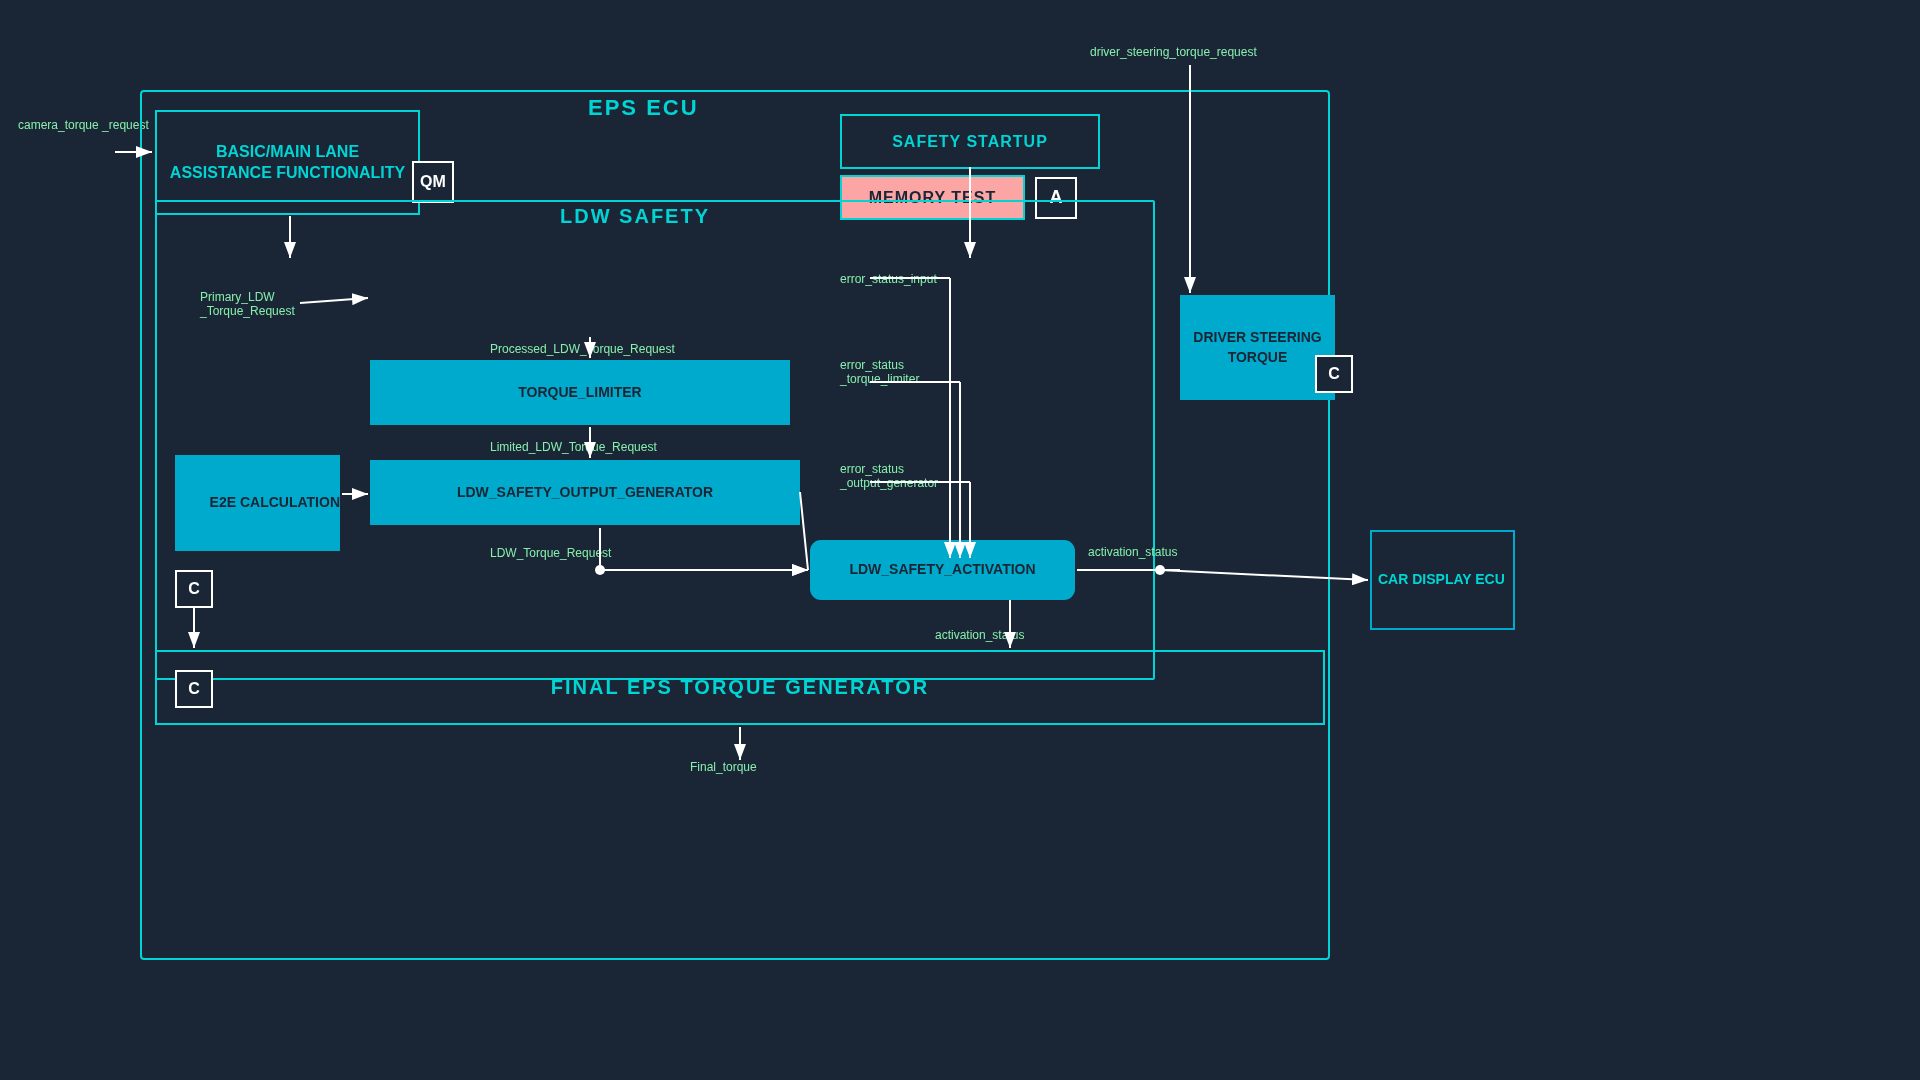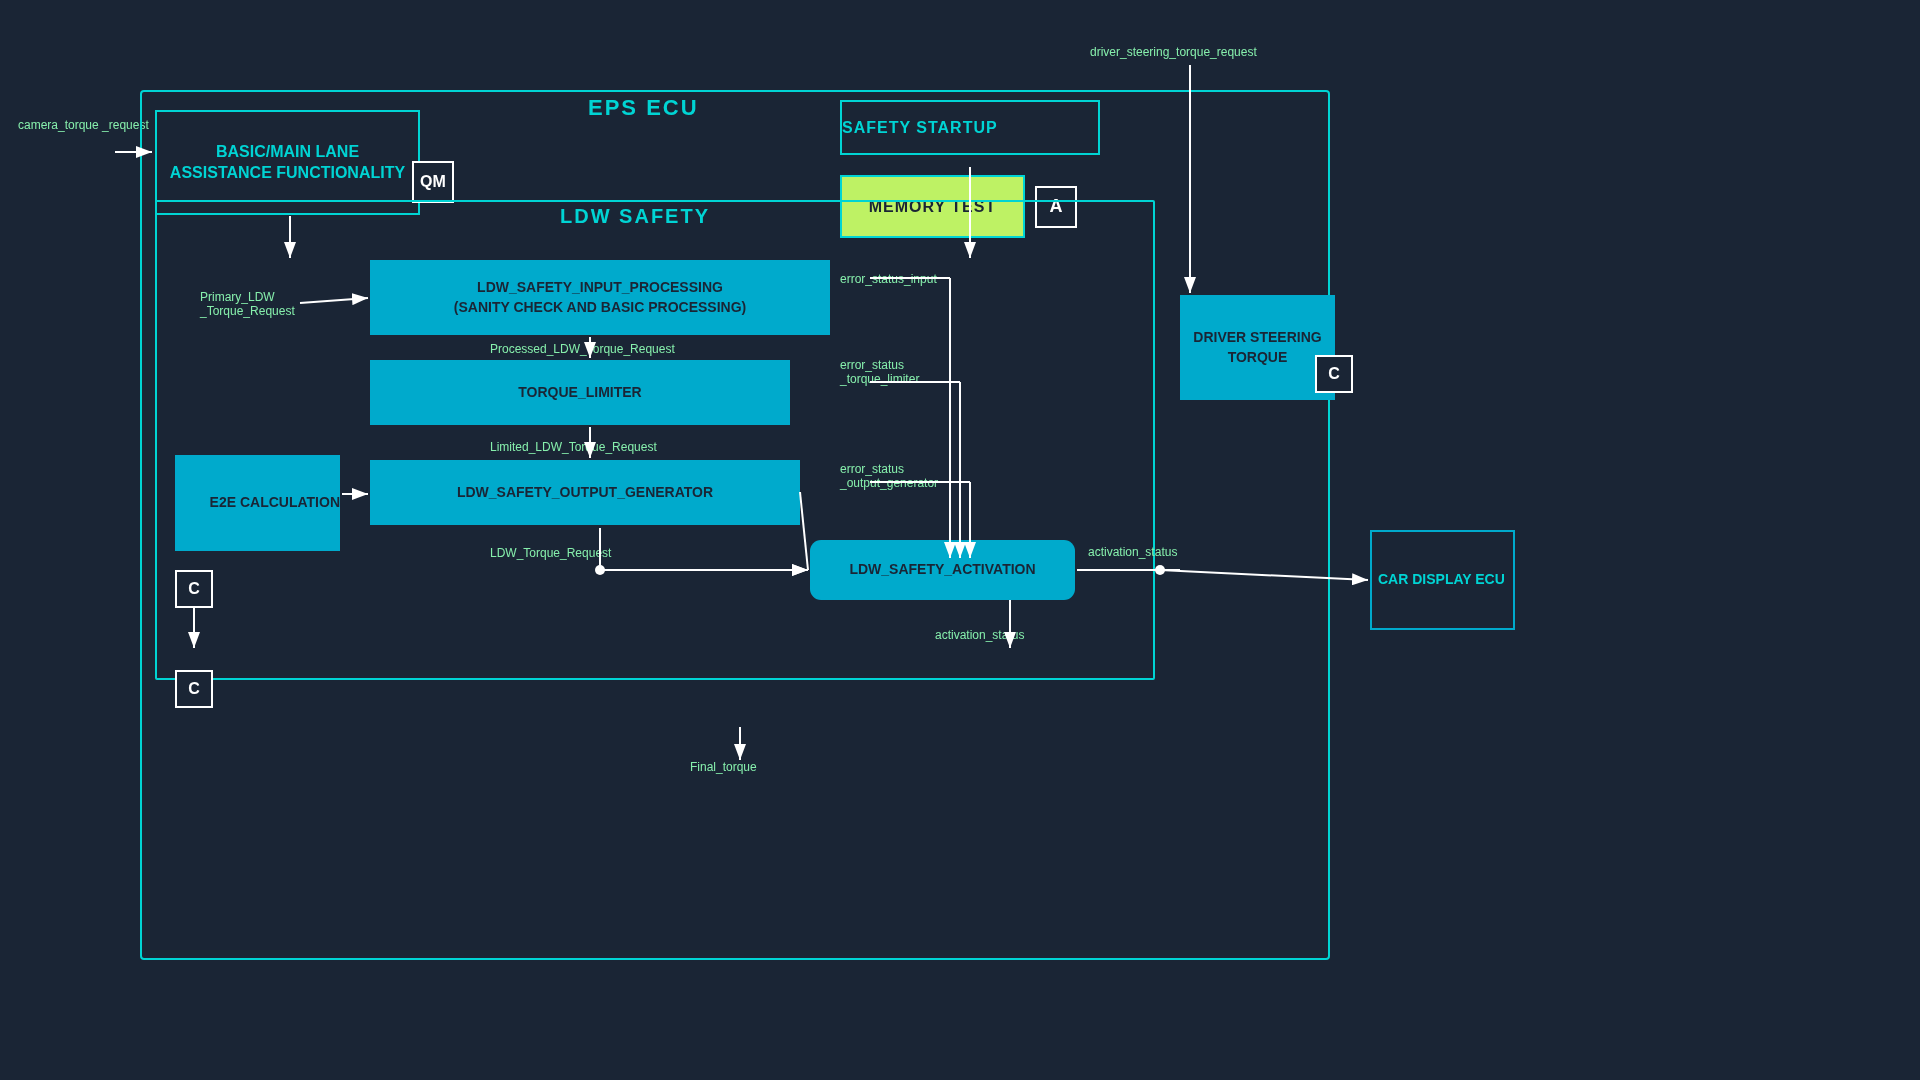--- a/index.html
+++ b/index.html
@@ -76,27 +76,28 @@
       font-size: 16px;
       font-weight: bold;
       color: white;
       background: #1a2535;
       margin-left: 12px;
     }
 
     
     .safety-startup-box {
       position: absolute;
-      top: 100px;
+      top: 114px;
       left: 840px;
       width: 260px;
       height: 55px;
       border: 2px solid #00d4d4;
       display: flex;
       align-items: center;
+      justify-content: center;
     }
 
     .safety-startup-label {
       font-size: 16px;
       font-weight: bold;
       color: #00d4d4;
       letter-spacing: 1px;
     }
 
     
@@ -104,23 +105,23 @@
       position: absolute;
       top: 175px;
       left: 840px;
       display: flex;
       align-items: center;
       gap: 10px;
     }
 
     .memory-test-block {
       width: 185px;
-      height: 63px;
+      height: 45px;
       border: 2px solid #00d4d4;
-      background: #bef264;
+      background: #fca5a5;
       display: flex;
       align-items: center;
       justify-content: center;
     }
 
     .memory-test-text {
       font-size: 16px;
       font-weight: bold;
       color: #1a2535;
       letter-spacing: 1px;
@@ -382,42 +383,42 @@
   <div class="memory-test-row">
     <div class="memory-test-block">
       <span class="memory-test-text">MEMORY TEST</span>
     </div>
     <div class="a-badge">A</div>
   </div>
 
   <div class="ldw-safety-box"></div>
   <div class="ldw-safety-label">LDW SAFETY</div>
 
-  <div class="input-processing-block">
-    <div class="block-text">LDW_SAFETY_INPUT_PROCESSING<br>(SANITY CHECK AND BASIC PROCESSING)</div>
-  </div>
 
   <div class="torque-limiter-block">
     <div class="block-text">TORQUE_LIMITER</div>
   </div>
 
   <div class="output-generator-block">
     <div class="block-text">LDW_SAFETY_OUTPUT_GENERATOR</div>
   </div>
 
   <div class="e2e-block">
     <div class="block-text">E2E
 CALCULATION</div>
   </div>
   <div class="c-badge-bottom-1">C</div>
 
   <div class="activation-block">
     <div class="block-text">LDW_SAFETY_ACTIVATION</div>
   </div>
 
+  <div class="final-eps-box">
+    <span class="final-eps-label">FINAL EPS TORQUE GENERATOR</span>
+  </div>
   <div class="c-badge-bottom-2">C</div>
 
   <div class="driver-steering-box">
     <div class="block-text">DRIVER
 STEERING
 TORQUE</div>
   </div>
   <div class="c-badge-dst">C</div>
 
   <div class="car-display-box">

